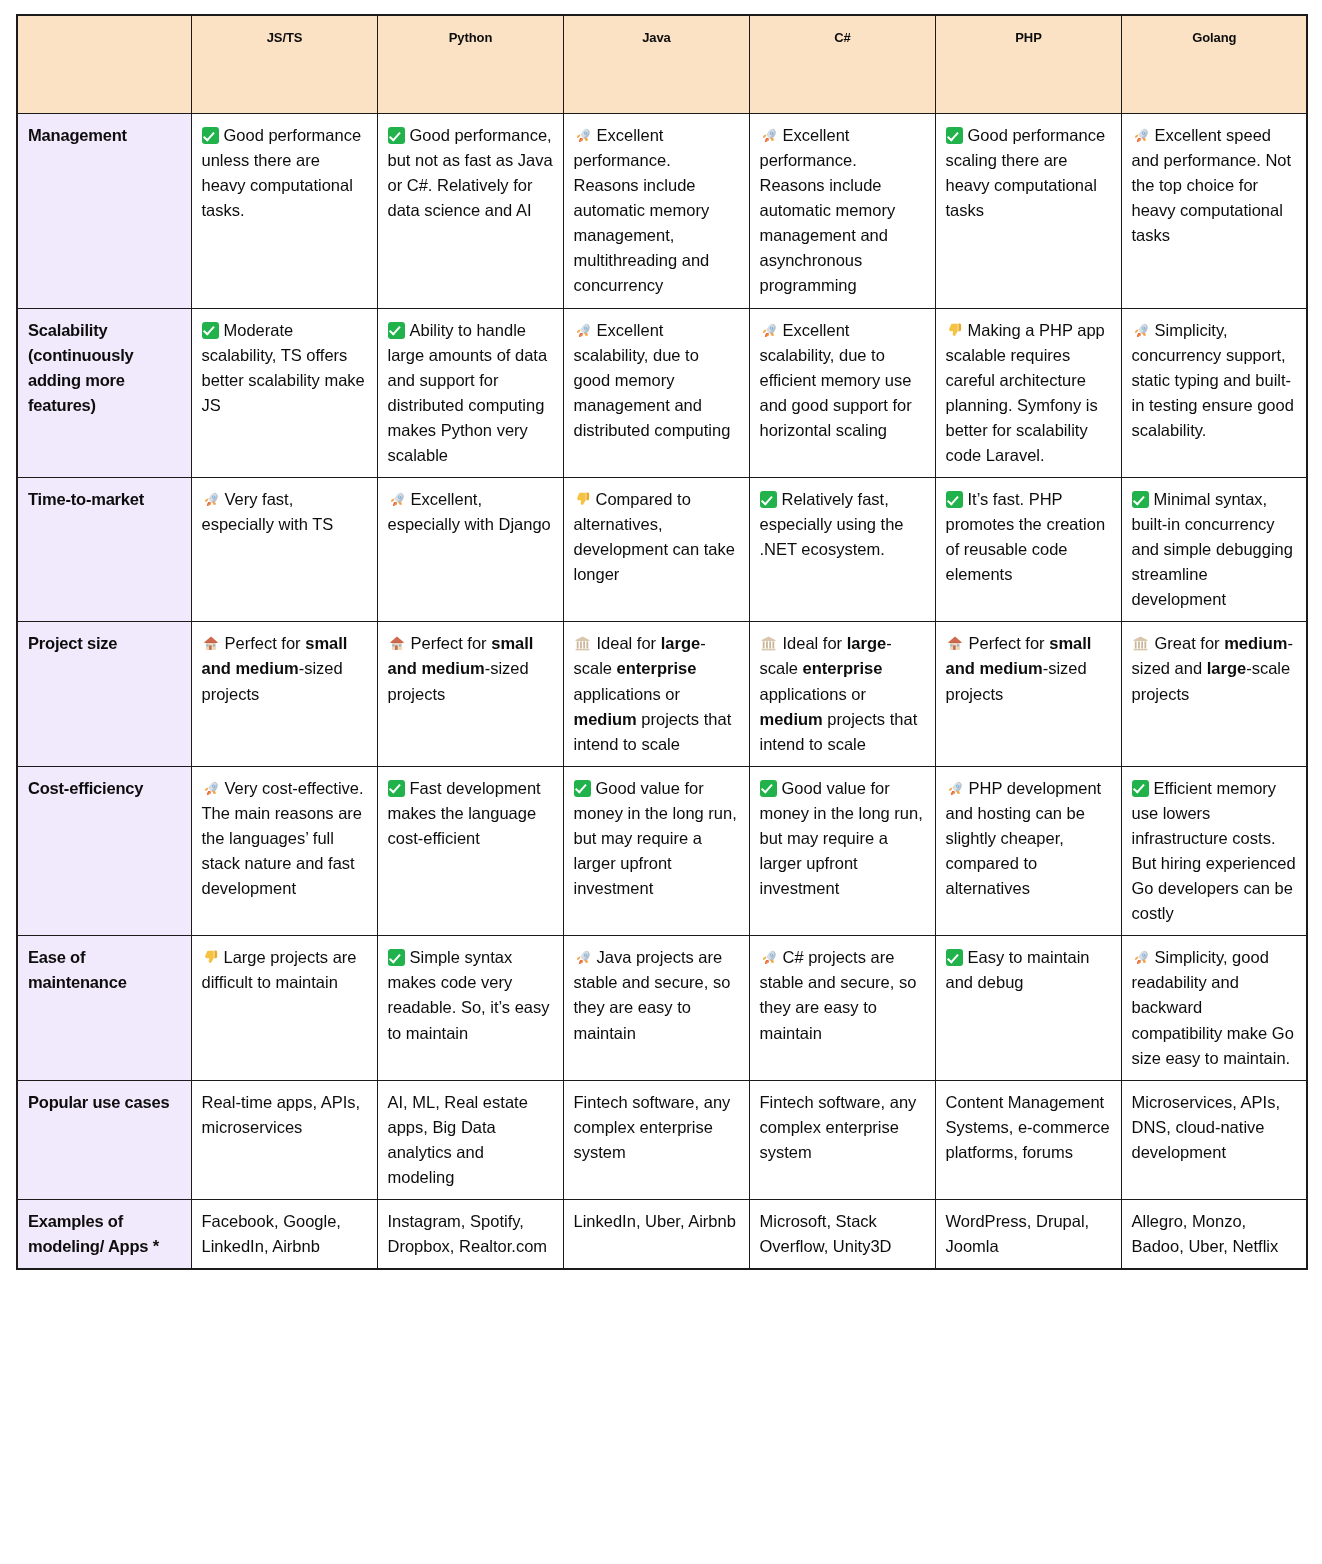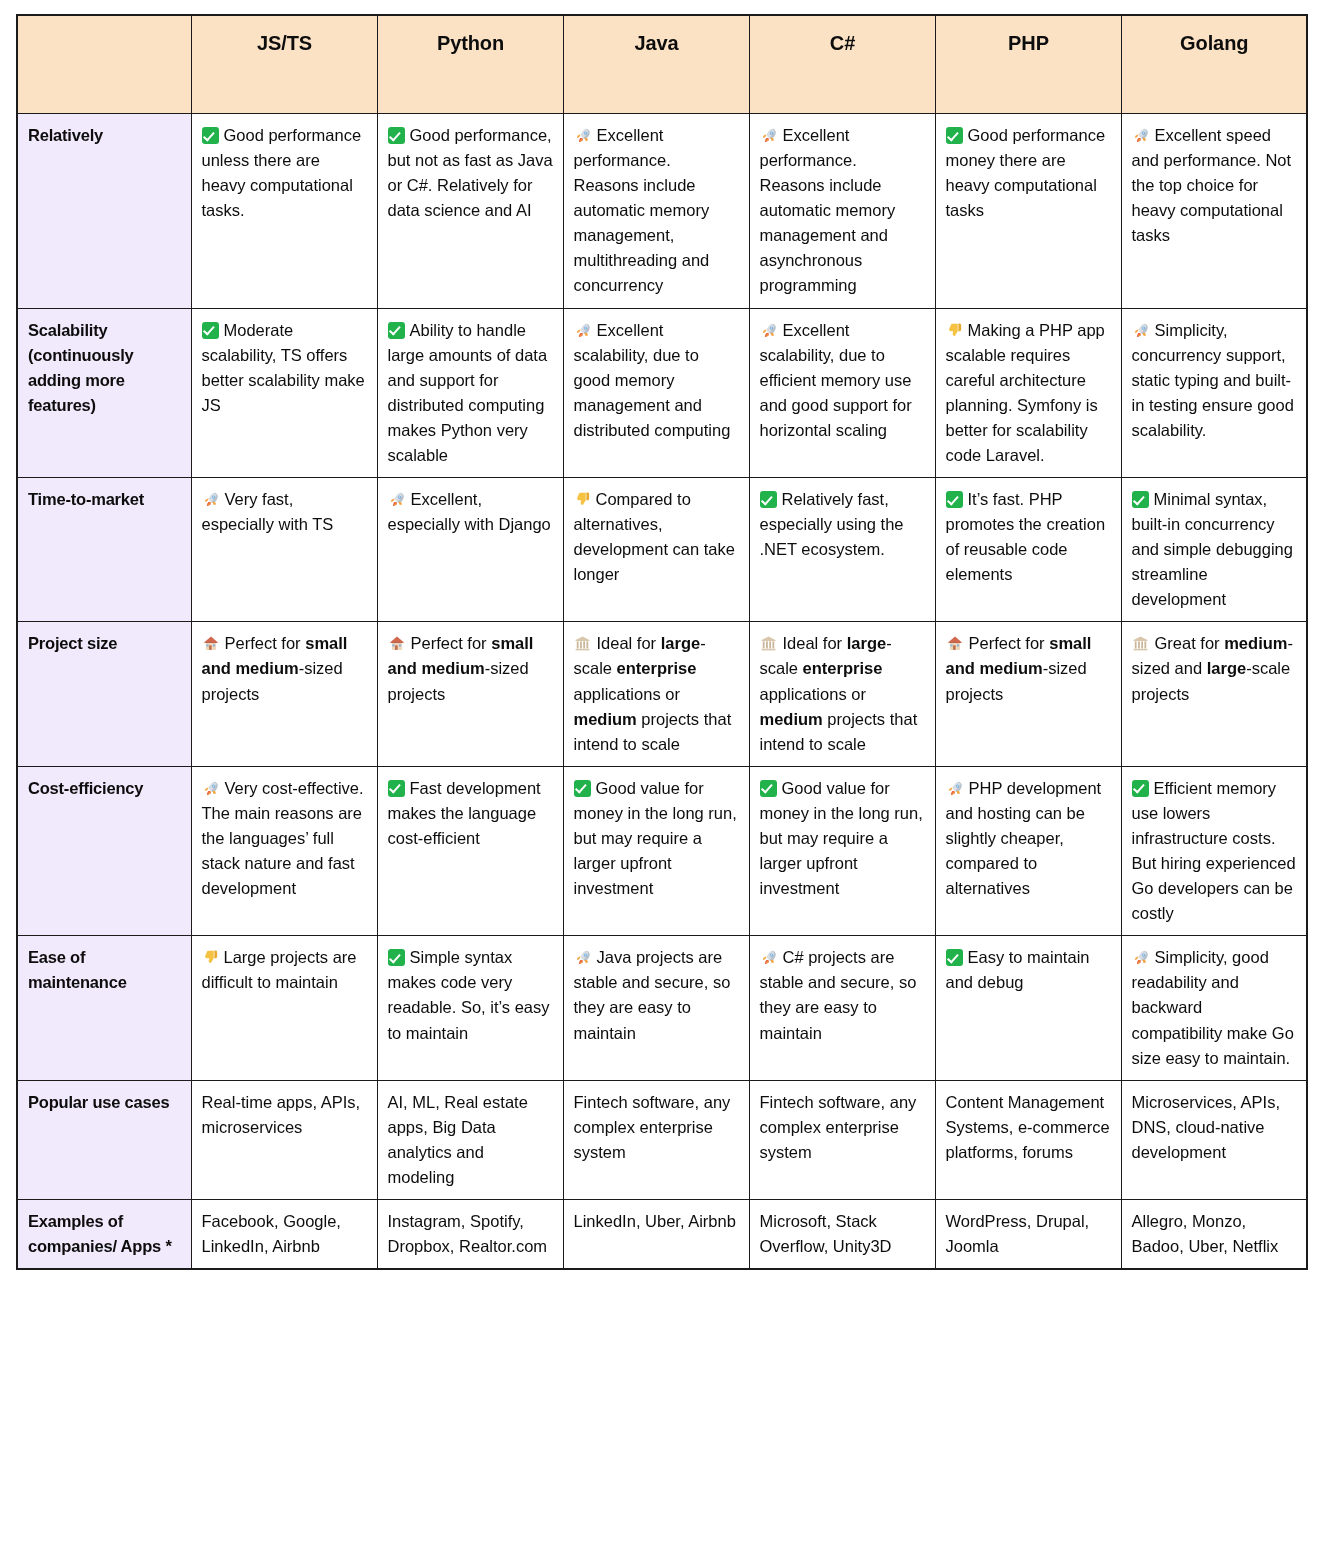--- a/index.html
+++ b/index.html
@@ -35,21 +35,21 @@
     line-height: 1.52;
     color: #0d0d0d;
     word-wrap: break-word;
     overflow-wrap: break-word;
   }
 
   
   tr.header-row th {
     background: #fbe2c5;
     font-weight: bold;
-    font-size: 20px;
+    font-size: 13px;
     height: 76px;
     vertical-align: top;
     padding-top: 12px;
     letter-spacing: -0.1px;
   }
   tr.header-row th.corner {
     background: #fbe2c5;
   }
 
   
@@ -150,21 +150,21 @@
         <th>JS/TS</th>
         <th>Python</th>
         <th>Java</th>
         <th>C#</th>
         <th>PHP</th>
         <th>Golang</th>
       </tr>
     </thead>
     <tbody id="table-body">
         <tr>
-          <td class="criteria">Relatively</td>
+          <td class="criteria">Management</td>
           <td class="cell"><span class="ico ico-check"></span><span class="cell-text">Good performance unless there are heavy computational tasks.</span></td>
           <td class="cell"><span class="ico ico-check"></span><span class="cell-text">Good performance, but not as fast as Java or C#. Relatively for data science and AI</span></td>
           <td class="cell"><span class="ico ico-rocket"><svg viewBox="0 0 32 32" width="18" height="17">
                 <path d="M21.5 3.5c4 .3 6.8 3.1 7 7-.2 5.2-3.6 9.4-7.6 12.3l-4.5-1.4-3.4-3.4-1.3-4.5C14.6 9.4 16.6 5 21.5 3.5z" fill="#d7dde3"></path>
                 <path d="M22 3.5c4 .3 6.5 3.1 6.5 7-.2 5.2-3.4 9.4-7.4 12.3l-4.3-1.4 9.5-13.2z" fill="#b8c2cc"></path>
                 <circle cx="20.6" cy="11.4" r="3.1" fill="#6fa8dc"></circle>
                 <circle cx="20.6" cy="11.4" r="1.8" fill="#bcd9f2"></circle>
                 <path d="M11.6 13.6 5.5 16.4l-.9 4.1 4.2-1.2z" fill="#f2a33c"></path>
                 <path d="M18.4 20.4l2.8 6.1 4.1-.9-1.2-4.2z" fill="#f2a33c"></path>
                 <path d="M10.6 21.4c-1.9 1.9-2.3 6.6-2.3 6.6s4.7-.4 6.6-2.3c1.2-1.2 1.2-3.1 0-4.3s-3.1-1.2-4.3 0z" fill="#e8613c"></path>
@@ -173,21 +173,21 @@
           <td class="cell"><span class="ico ico-rocket"><svg viewBox="0 0 32 32" width="18" height="17">
                 <path d="M21.5 3.5c4 .3 6.8 3.1 7 7-.2 5.2-3.6 9.4-7.6 12.3l-4.5-1.4-3.4-3.4-1.3-4.5C14.6 9.4 16.6 5 21.5 3.5z" fill="#d7dde3"></path>
                 <path d="M22 3.5c4 .3 6.5 3.1 6.5 7-.2 5.2-3.4 9.4-7.4 12.3l-4.3-1.4 9.5-13.2z" fill="#b8c2cc"></path>
                 <circle cx="20.6" cy="11.4" r="3.1" fill="#6fa8dc"></circle>
                 <circle cx="20.6" cy="11.4" r="1.8" fill="#bcd9f2"></circle>
                 <path d="M11.6 13.6 5.5 16.4l-.9 4.1 4.2-1.2z" fill="#f2a33c"></path>
                 <path d="M18.4 20.4l2.8 6.1 4.1-.9-1.2-4.2z" fill="#f2a33c"></path>
                 <path d="M10.6 21.4c-1.9 1.9-2.3 6.6-2.3 6.6s4.7-.4 6.6-2.3c1.2-1.2 1.2-3.1 0-4.3s-3.1-1.2-4.3 0z" fill="#e8613c"></path>
                 <path d="M9.6 26.9c.9-.1 3.1-.5 4.2-1.6 1-1 1.1-2.5.4-3.6z" fill="#f2a33c"></path>
               </svg></span><span class="cell-text">Excellent performance. Reasons include automatic memory management and asynchronous programming</span></td>
-          <td class="cell"><span class="ico ico-check"></span><span class="cell-text">Good performance money there are heavy computational tasks</span></td>
+          <td class="cell"><span class="ico ico-check"></span><span class="cell-text">Good performance scaling there are heavy computational tasks</span></td>
           <td class="cell"><span class="ico ico-rocket"><svg viewBox="0 0 32 32" width="18" height="17">
                 <path d="M21.5 3.5c4 .3 6.8 3.1 7 7-.2 5.2-3.6 9.4-7.6 12.3l-4.5-1.4-3.4-3.4-1.3-4.5C14.6 9.4 16.6 5 21.5 3.5z" fill="#d7dde3"></path>
                 <path d="M22 3.5c4 .3 6.5 3.1 6.5 7-.2 5.2-3.4 9.4-7.4 12.3l-4.3-1.4 9.5-13.2z" fill="#b8c2cc"></path>
                 <circle cx="20.6" cy="11.4" r="3.1" fill="#6fa8dc"></circle>
                 <circle cx="20.6" cy="11.4" r="1.8" fill="#bcd9f2"></circle>
                 <path d="M11.6 13.6 5.5 16.4l-.9 4.1 4.2-1.2z" fill="#f2a33c"></path>
                 <path d="M18.4 20.4l2.8 6.1 4.1-.9-1.2-4.2z" fill="#f2a33c"></path>
                 <path d="M10.6 21.4c-1.9 1.9-2.3 6.6-2.3 6.6s4.7-.4 6.6-2.3c1.2-1.2 1.2-3.1 0-4.3s-3.1-1.2-4.3 0z" fill="#e8613c"></path>
                 <path d="M9.6 26.9c.9-.1 3.1-.5 4.2-1.6 1-1 1.1-2.5.4-3.6z" fill="#f2a33c"></path>
               </svg></span><span class="cell-text">Excellent speed and performance. Not the top choice for heavy computational tasks</span></td>
@@ -384,21 +384,21 @@
         <tr>
           <td class="criteria">Popular use cases</td>
           <td class="cell"><span class="cell-text">Real-time apps, APIs, microservices</span></td>
           <td class="cell"><span class="cell-text">AI, ML, Real estate apps, Big Data analytics and modeling</span></td>
           <td class="cell"><span class="cell-text">Fintech software, any complex enterprise system</span></td>
           <td class="cell"><span class="cell-text">Fintech software, any complex enterprise system</span></td>
           <td class="cell"><span class="cell-text">Content Management Systems, e-commerce platforms, forums</span></td>
           <td class="cell"><span class="cell-text">Microservices, APIs, DNS, cloud-native development</span></td>
         </tr>
         <tr>
-          <td class="criteria">Examples of companies/ Apps *</td>
+          <td class="criteria">Examples of modeling/ Apps *</td>
           <td class="cell"><span class="cell-text">Facebook, Google, LinkedIn, Airbnb</span></td>
           <td class="cell"><span class="cell-text">Instagram, Spotify, Dropbox, Realtor.com</span></td>
           <td class="cell"><span class="cell-text">LinkedIn, Uber, Airbnb</span></td>
           <td class="cell"><span class="cell-text">Microsoft, Stack Overflow, Unity3D</span></td>
           <td class="cell"><span class="cell-text">WordPress, Drupal, Joomla</span></td>
           <td class="cell"><span class="cell-text">Allegro, Monzo, Badoo, Uber, Netflix</span></td>
         </tr>
       </tbody>
   </table>
 </div>

